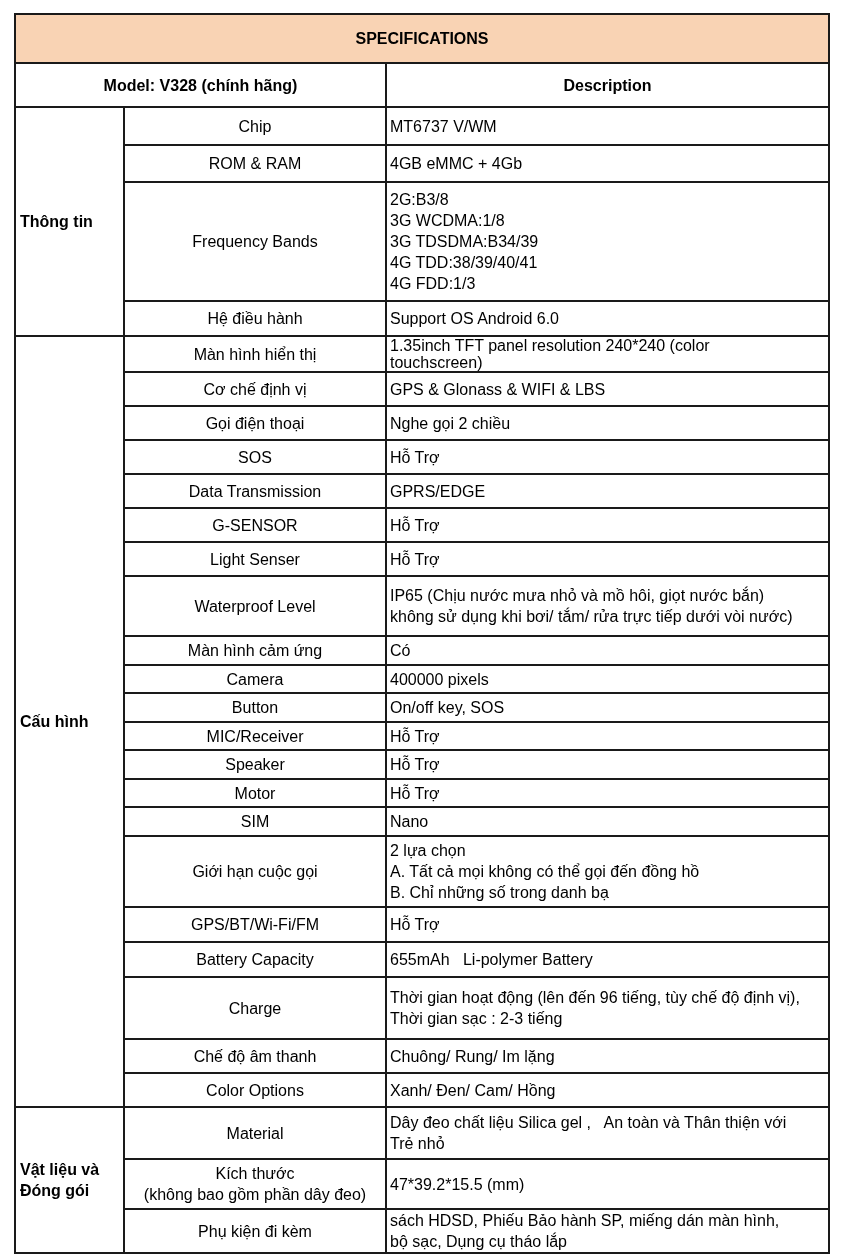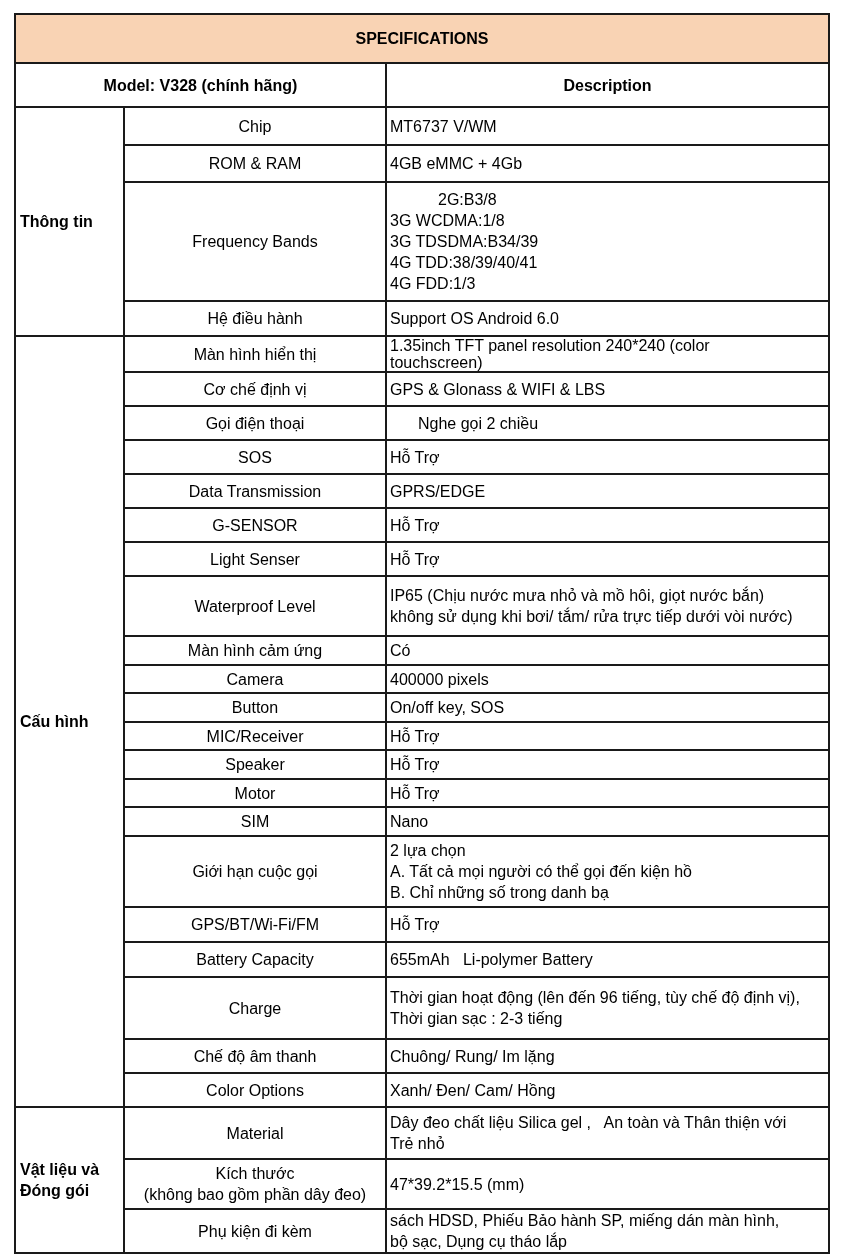--- a/index.html
+++ b/index.html
@@ -50,21 +50,21 @@
         </td>
         <td class="value-cell">
           <div style="white-space: pre;">4GB eMMC + 4Gb</div>
         </td>
       </tr>
       <tr>
         <td class="label-cell" style="height: 117px;">
           <div>Frequency Bands</div>
         </td>
         <td class="value-cell">
-          <div style="white-space: pre; margin-left: 48px;">2G:B3/8</div>
+          <div style="white-space: pre;">2G:B3/8</div>
           <div style="white-space: pre;">3G WCDMA:1/8</div>
           <div style="white-space: pre;">3G TDSDMA:B34/39</div>
           <div style="white-space: pre;">4G TDD:38/39/40/41</div>
           <div style="white-space: pre;">4G FDD:1/3</div>
         </td>
       </tr>
       <tr>
         <td class="label-cell" style="height: 33px;">
           <div>Hệ điều hành</div>
         </td>
@@ -88,21 +88,21 @@
         </td>
         <td class="value-cell">
           <div style="white-space: pre;">GPS &amp; Glonass &amp; WIFI &amp; LBS</div>
         </td>
       </tr>
       <tr>
         <td class="label-cell" style="height: 32px;">
           <div>Gọi điện thoại</div>
         </td>
         <td class="value-cell">
-          <div style="white-space: pre; margin-left: 28px;">Nghe gọi 2 chiều</div>
+          <div style="white-space: pre;">Nghe gọi 2 chiều</div>
         </td>
       </tr>
       <tr>
         <td class="label-cell" style="height: 32px;">
           <div>SOS</div>
         </td>
         <td class="value-cell">
           <div style="white-space: pre;">Hỗ Trợ</div>
         </td>
       </tr>
@@ -194,21 +194,21 @@
         <td class="value-cell">
           <div style="white-space: pre;">Nano</div>
         </td>
       </tr>
       <tr>
         <td class="label-cell" style="height: 69px;">
           <div>Giới hạn cuộc gọi</div>
         </td>
         <td class="value-cell">
           <div style="white-space: pre;">2 lựa chọn</div>
-          <div style="white-space: pre;">A. Tất cả mọi người có thể gọi đến kiện hồ</div>
+          <div style="white-space: pre;">A. Tất cả mọi không có thể gọi đến đồng hồ</div>
           <div style="white-space: pre;">B. Chỉ những số trong danh bạ</div>
         </td>
       </tr>
       <tr>
         <td class="label-cell" style="height: 33px;">
           <div>GPS/BT/Wi-Fi/FM</div>
         </td>
         <td class="value-cell">
           <div style="white-space: pre;">Hỗ Trợ</div>
         </td>

